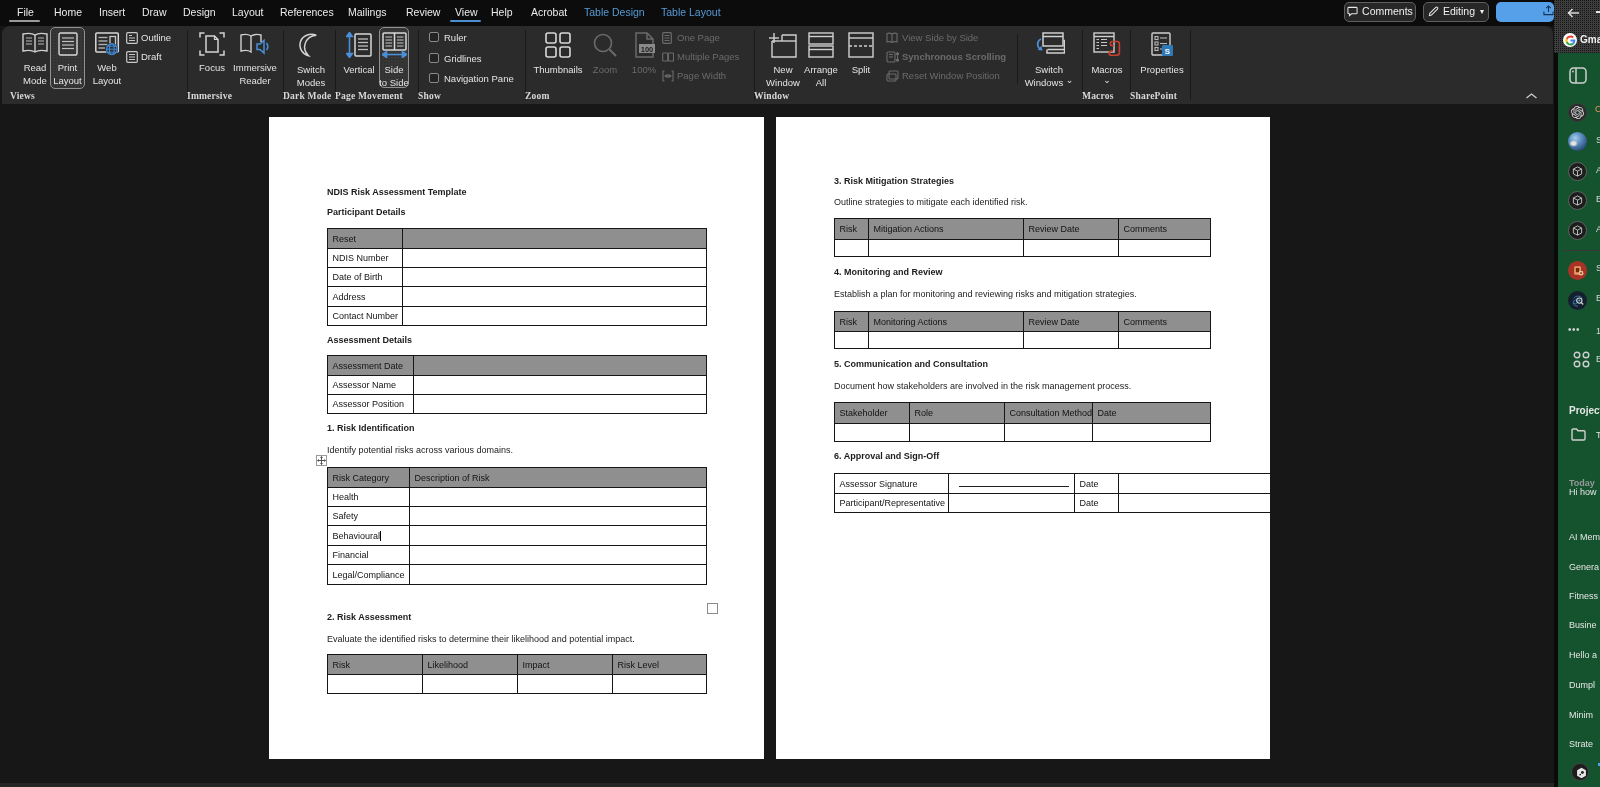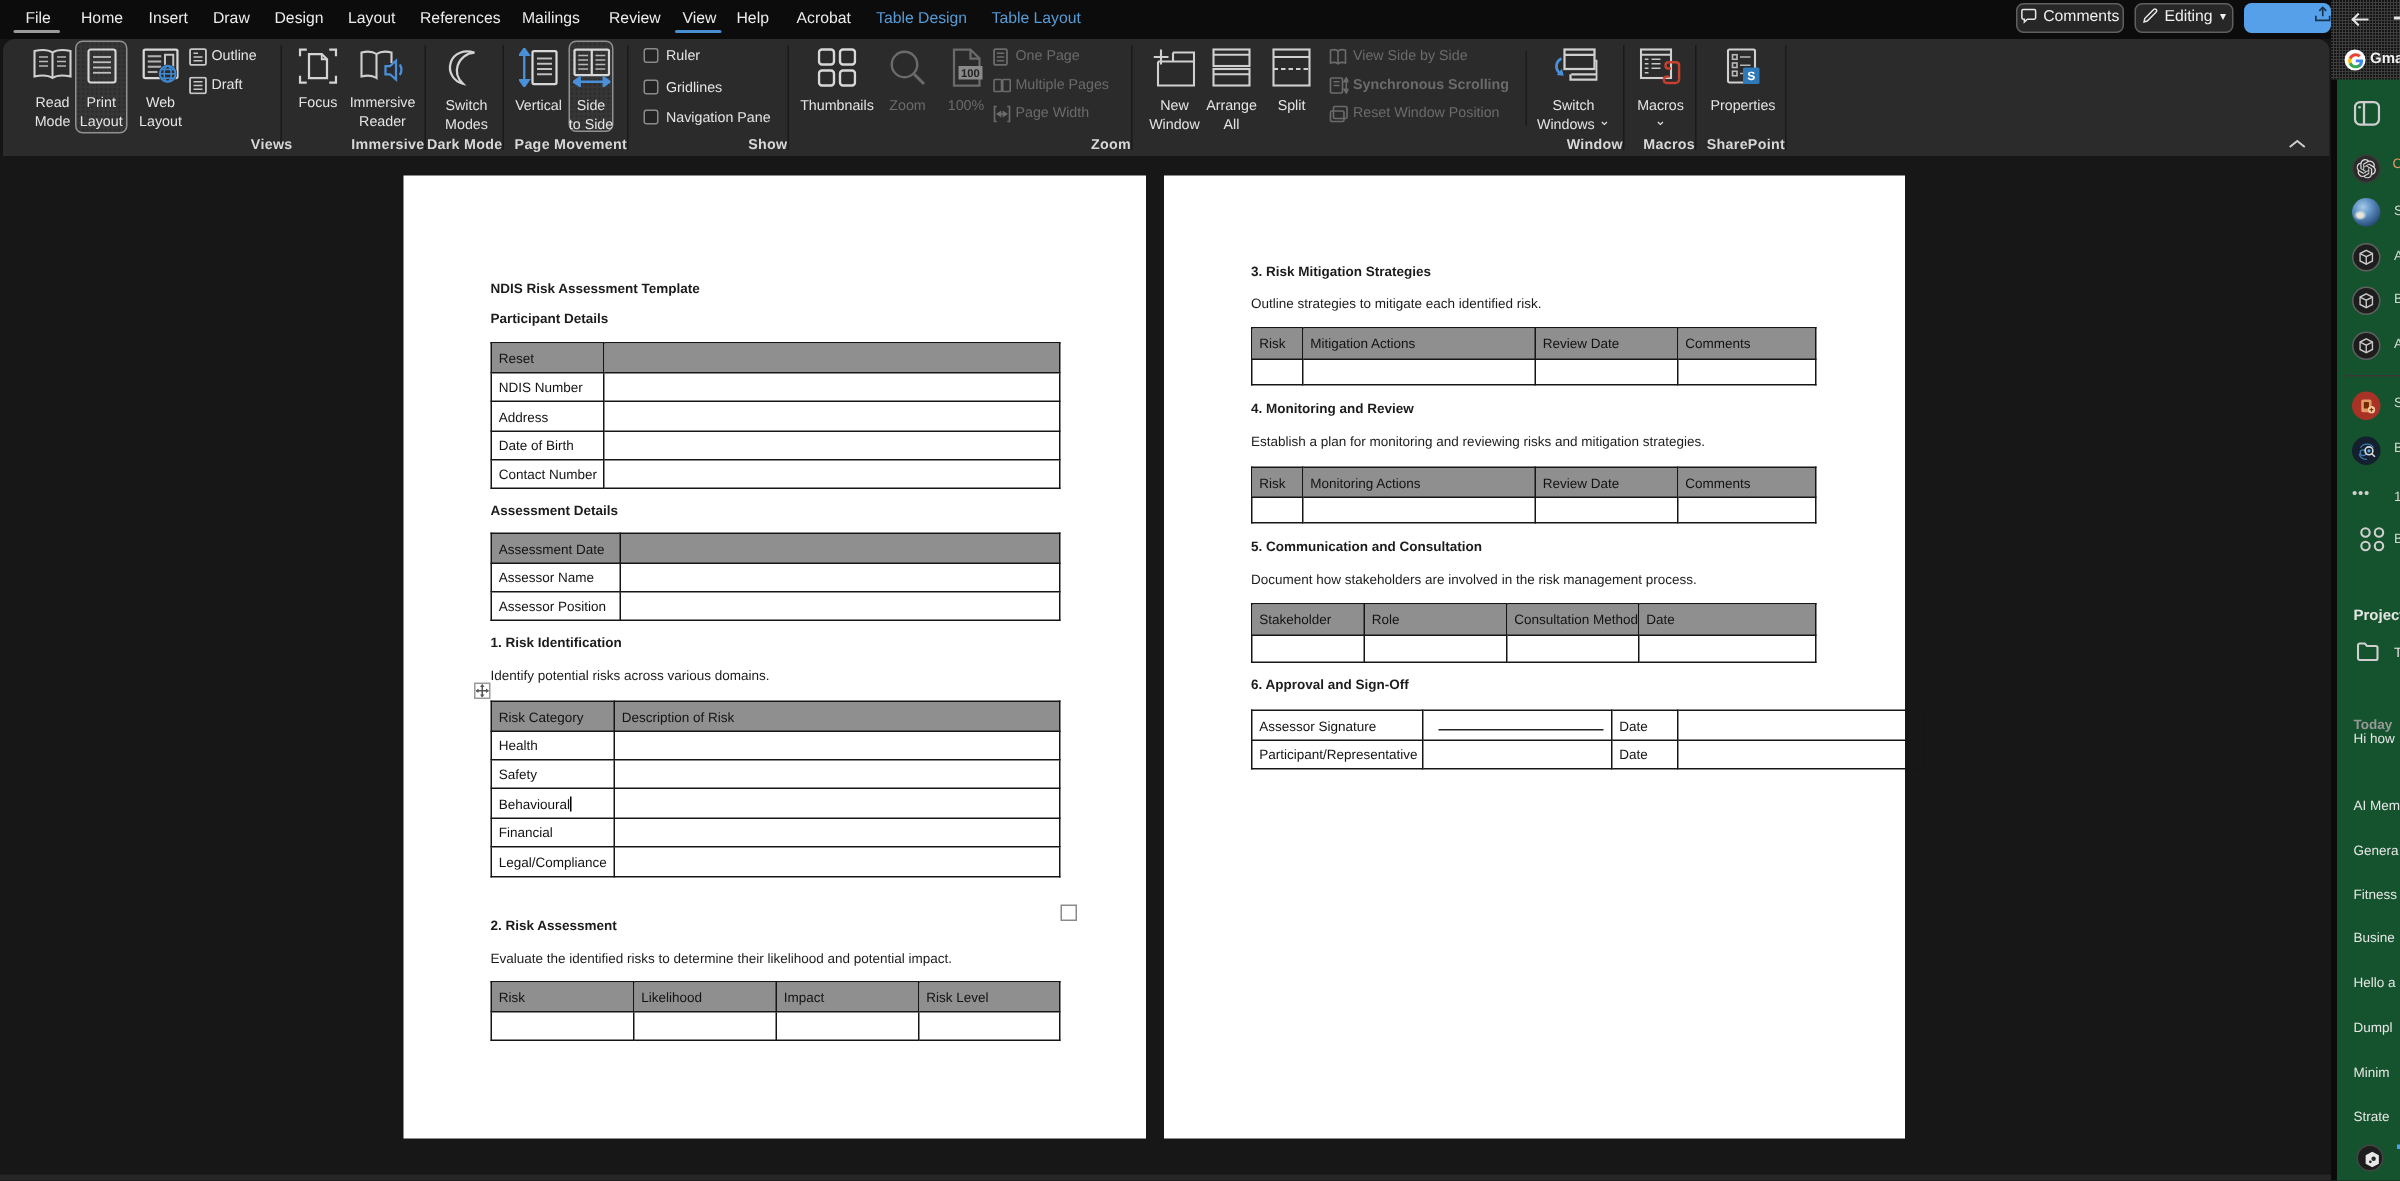--- a/index.html
+++ b/index.html
@@ -13,21 +13,21 @@
 #file-underline { position:absolute; left:9px; top:20px; width:31px; height:2px; background:#9a9a9a; border-radius:1px; }
 #view-underline { position:absolute; left:450px; top:20px; width:31px; height:2px; background:#4a8fd0; border-radius:1px; }
 
 
 .topbtn { position:absolute; top:2px; height:20px; border:1px solid #5f5f5f; border-radius:5px; background:#272727; color:#f0f0f0; font-size:10.5px; line-height:17px; text-align:center; white-space:nowrap; overflow:hidden; }
 #share-btn { background:#55a0e8; border:none; color:#143050; font-weight:bold;padding-left:47px; }
 
 
 #ribbon { position:absolute; left:2px; top:26px; width:1551px; height:78px; background:#2b2b2b; border-radius:8px 8px 0 0; }
 .gsep { position:absolute; top:4px; height:70px; width:1px; background:#1a1a1a; }
-.glabel { position:absolute; top:64px; height:13px; line-height:13px; font-size:9.5px; font-weight:bold; color:#d8d8d8; text-align:right; letter-spacing:0.2px; }
+.glabel { position:absolute; top:64px; height:13px; line-height:13px; font-size:9.5px; font-weight:bold; color:#d8d8d8; text-align:left; letter-spacing:0.2px;font-family:Liberation Serif, serif; }
 .smalltext { position:absolute; font-size:9.5px; color:#e4e4e4; line-height:11px; }
 .disabled { color:#6b6b6b !important; }
 .selbox { position:absolute; border:1px solid #909090; border-radius:5px; background-color:#363636; background-image:radial-gradient(#2a2a2a 0.7px, transparent 0.8px); background-size:3px 3px; }
 .chk { position:absolute; width:10px; height:10px; border:1px solid #8a8a8a; border-radius:2px; background:#232323; }
 .bb { position:absolute; top:6px; text-align:center; }
 .bb svg { display:inline-block; }
 .bl { font-size:9.5px; line-height:13px; color:#e4e4e4; margin-top:1px; white-space:nowrap; }
 .bl.disabled { color:#6b6b6b; }
 .srow { position:absolute; height:12px; line-height:12px; font-size:9.5px; color:#e4e4e4; white-space:nowrap; }
 .srow svg { vertical-align:top; margin-right:3px; }
@@ -445,26 +445,26 @@
           </colgroup>
         <tbody>
             <tr style="height:20px;">
               <td class="h">Reset</td>
               <td class="h"></td>
             </tr>
         <tr style="height:19px;">
               <td>NDIS Number</td>
               <td></td>
             </tr>
+        <tr style="height:19px;">
+              <td>Date of Birth</td>
+              <td></td>
+            </tr>
         <tr style="height:20px;">
               <td>Address</td>
-              <td></td>
-            </tr>
-        <tr style="height:19px;">
-              <td>Date of Birth</td>
               <td></td>
             </tr>
         <tr style="height:19px;">
               <td>Contact Number</td>
               <td></td>
             </tr>
       </tbody>
         </table>
       <div class="doc b" style="left:58px; top:218px;">Assessment Details</div>
       <table class="doctab" style="left:58px; top:238px; width:380px;">

